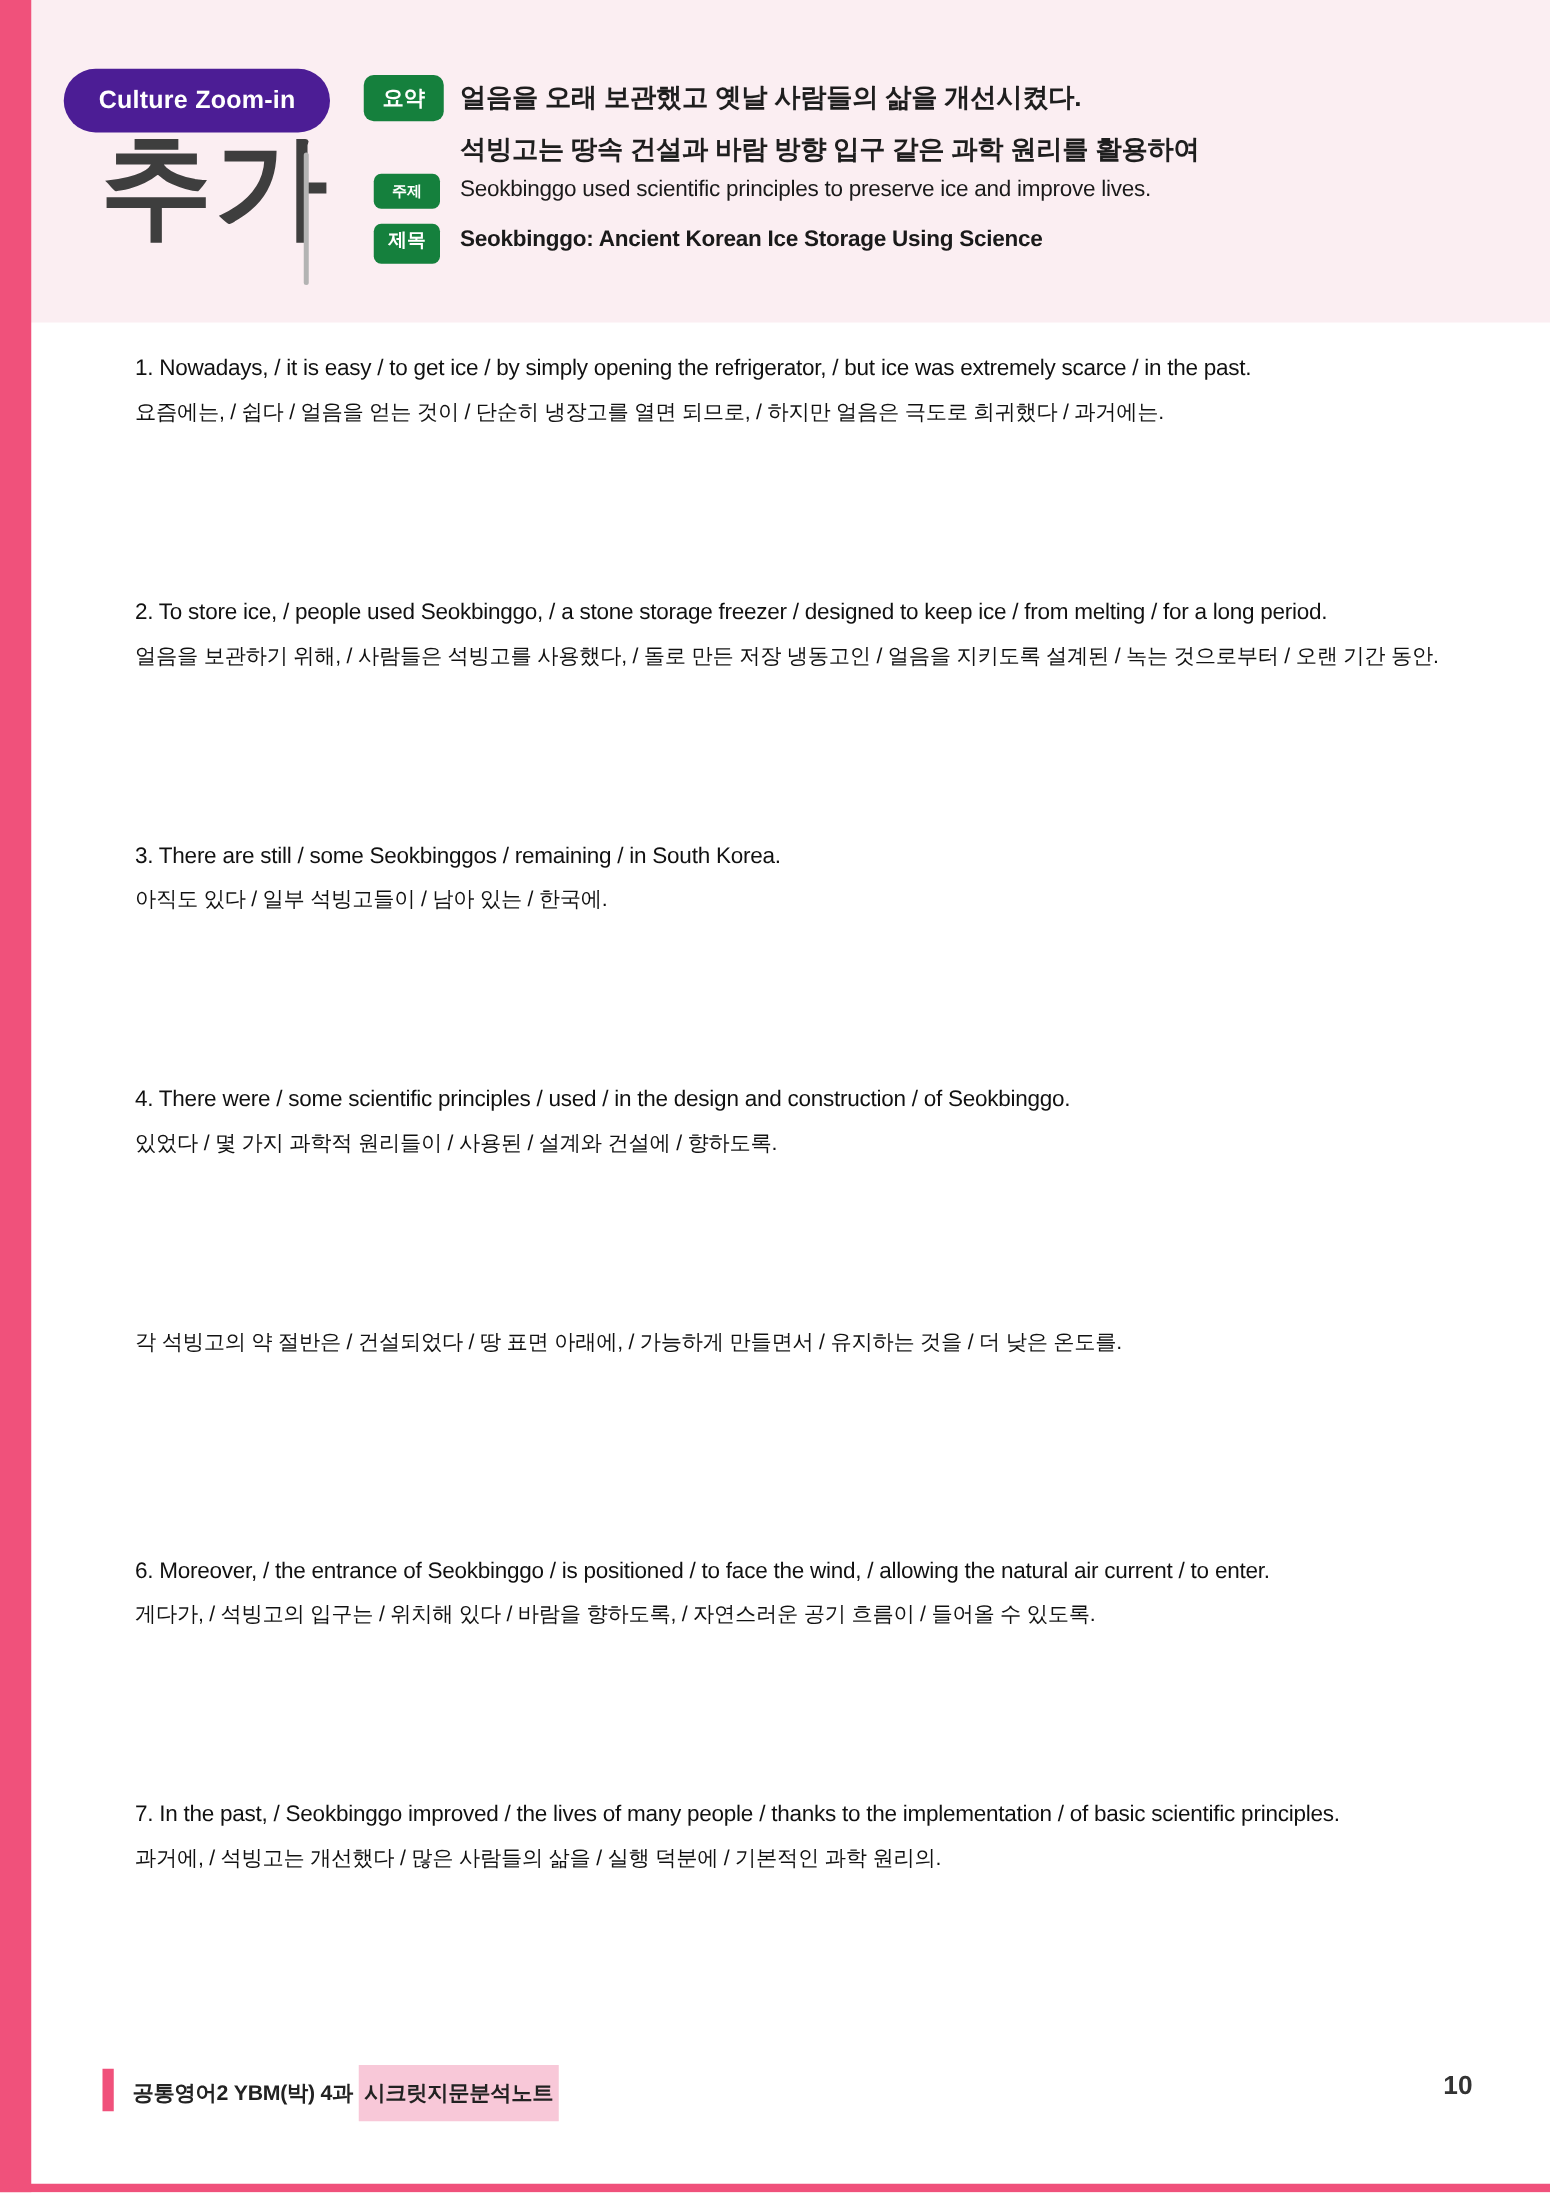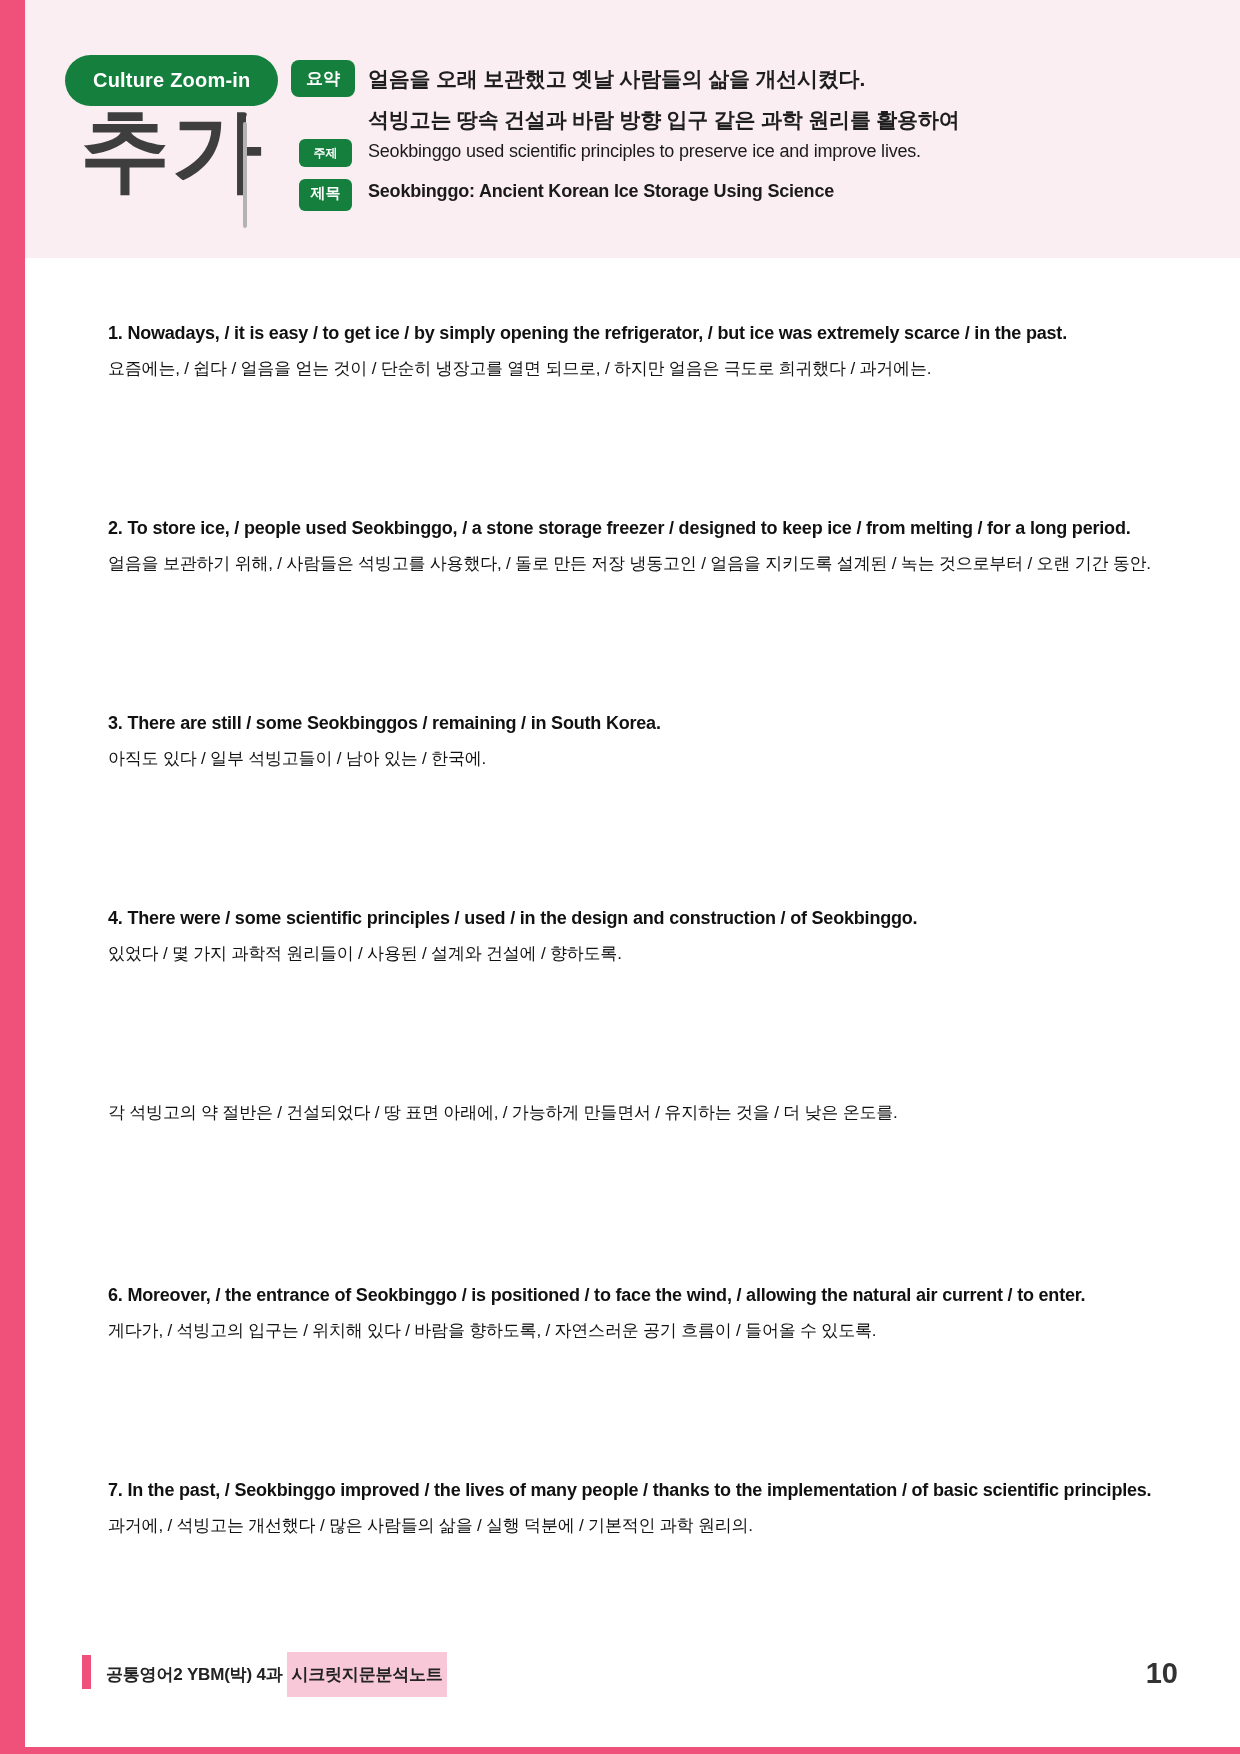--- a/index.html
+++ b/index.html
@@ -21,22 +21,22 @@
   .bottom-strip {
     position: absolute; left: 0; bottom: 0; width: 100%; height: 7px;
     background: #F0517B; z-index: 5;
   }
   
   .header {
     position: absolute; top: 0; left: 0; width: 100%; height: 258px;
     background: #FBEEF2;
   }
   .culture-badge {
-    position: absolute; left: 65px; top: 55px;
-    background: #15803d; color: #ffffff;
+    position: absolute; left: 51px; top: 55px;
+    background: #4c1d95; color: #ffffff;
     border-radius: 28px; padding: 14px 28px;
     font-size: 20px; font-weight: bold; letter-spacing: 0.2px;
   }
   .doc-title {
     position: absolute; left: 80px; top: 96px;
     font-size: 90px; font-weight: 800; color: #3E3E3E;
     letter-spacing: 2px; line-height: 1.2;
   }
   .title-divider {
     position: absolute; left: 243px; top: 122px;
@@ -74,40 +74,40 @@
   
   .content {
     position: absolute; left: 108px; top: 276px; width: 1026px;
   }
   .sentence { margin-bottom: 123px; }
   .sentence:nth-child(5) { margin-bottom: 146px; }
   .sentence p {
     font-size: 18px; color: #111111; line-height: 36px;
     letter-spacing: -0.2px; white-space: nowrap;
   }
-  .sentence p.en { font-weight: 700; margin-top: 39px; }
+  .sentence p.en { font-weight: 400; }
   .sentence p.en.wrap {
     white-space: normal; text-align: justify; width: 1026px;
   }
   .sentence p.kr { font-size: 17px; }
   
   .footer-bar {
     position: absolute; left: 82px; top: 1655px;
     width: 9px; height: 34px; background: #F0517B;
   }
   .footer-text {
     position: absolute; left: 106px; top: 1663px;
     font-size: 17px; font-weight: bold; color: #222222; letter-spacing: -0.2px;
   }
   .footer-text .note-highlight {
     background: #F8C8D8; padding: 13px 4px; margin-left: 5px;
   }
   .page-number {
     position: absolute; right: 62px; top: 1657px;
-    font-size: 29px; font-weight: 600; color: #333333;
+    font-size: 21px; font-weight: 600; color: #333333;
   }
 </style>
 </head>
 <body>
 
 <div class="page">
   <div class="left-strip"></div>
   <div class="bottom-strip"></div>
 
   <div class="header">

